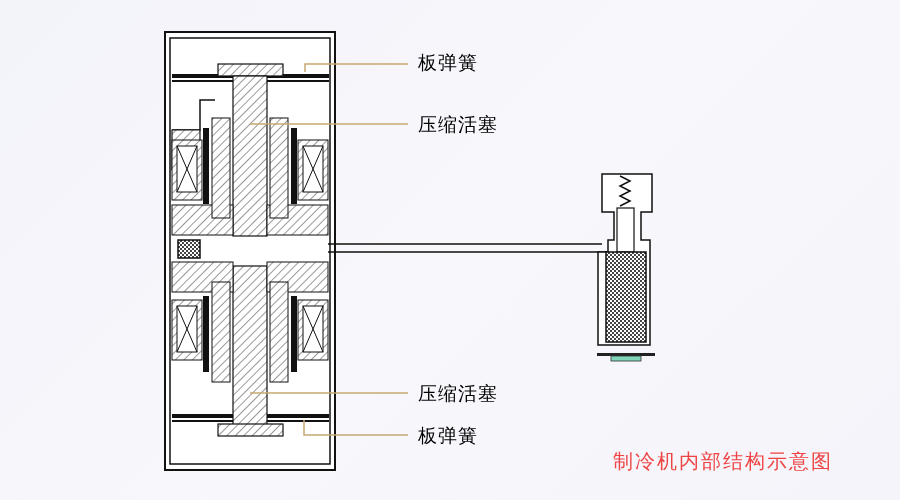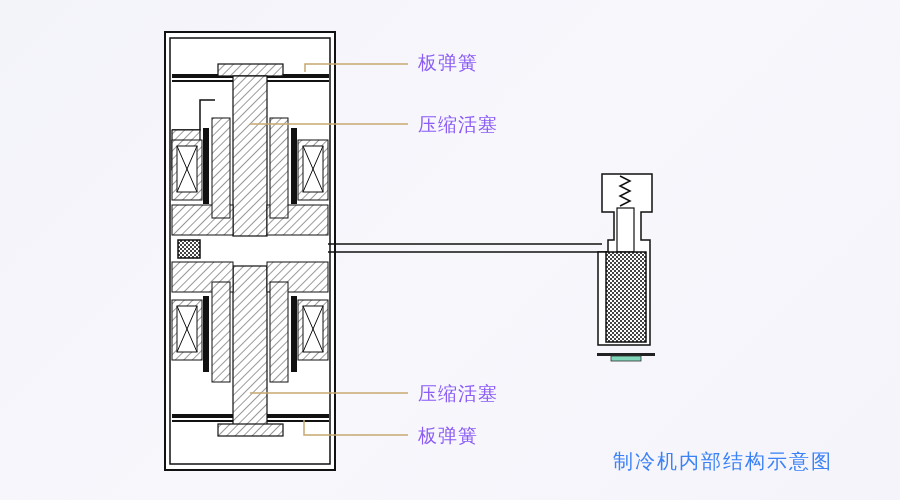--- a/index.html
+++ b/index.html
@@ -1,19 +1,19 @@
 <!DOCTYPE html>
 <html><head>
 <meta charset="utf-8">
 <style>
   html,body{margin:0;padding:0;}
   body{width:900px;height:500px;overflow:hidden;background:linear-gradient(135deg,#f3f3fa 0%,#f7f7fc 50%,#f4f4fa 100%);font-family:"DejaVu Sans",sans-serif;position:relative;}
   #stage{position:absolute;left:0;top:0;width:900px;height:500px;}
-  .lbl{position:absolute;font-size:19px;color:#8b5cf6;letter-spacing:1px;font-family:"DejaVu Sans",sans-serif;text-align:center;}
-  .cap{position:absolute;font-size:20px;color:#3b82f6;letter-spacing:2px;font-family:"DejaVu Sans",sans-serif;}
+  .lbl{position:absolute;font-size:19px;color:#000000;letter-spacing:1px;font-family:"DejaVu Sans",sans-serif;text-align:center;}
+  .cap{position:absolute;font-size:20px;color:#ef4444;letter-spacing:2px;font-family:"DejaVu Sans",sans-serif;}
 </style>
 </head>
 <body>
 
 <div id="stage">
 <svg width="900" height="500" viewBox="0 0 900 500" xmlns="http://www.w3.org/2000/svg">
   <defs>
     <pattern id="hatch" patternUnits="userSpaceOnUse" width="6" height="6" patternTransform="rotate(45)">
       <rect width="6" height="6" fill="#fff"></rect>
       <line x1="0" y1="0" x2="0" y2="6" stroke="#333" stroke-width="1"></line>

